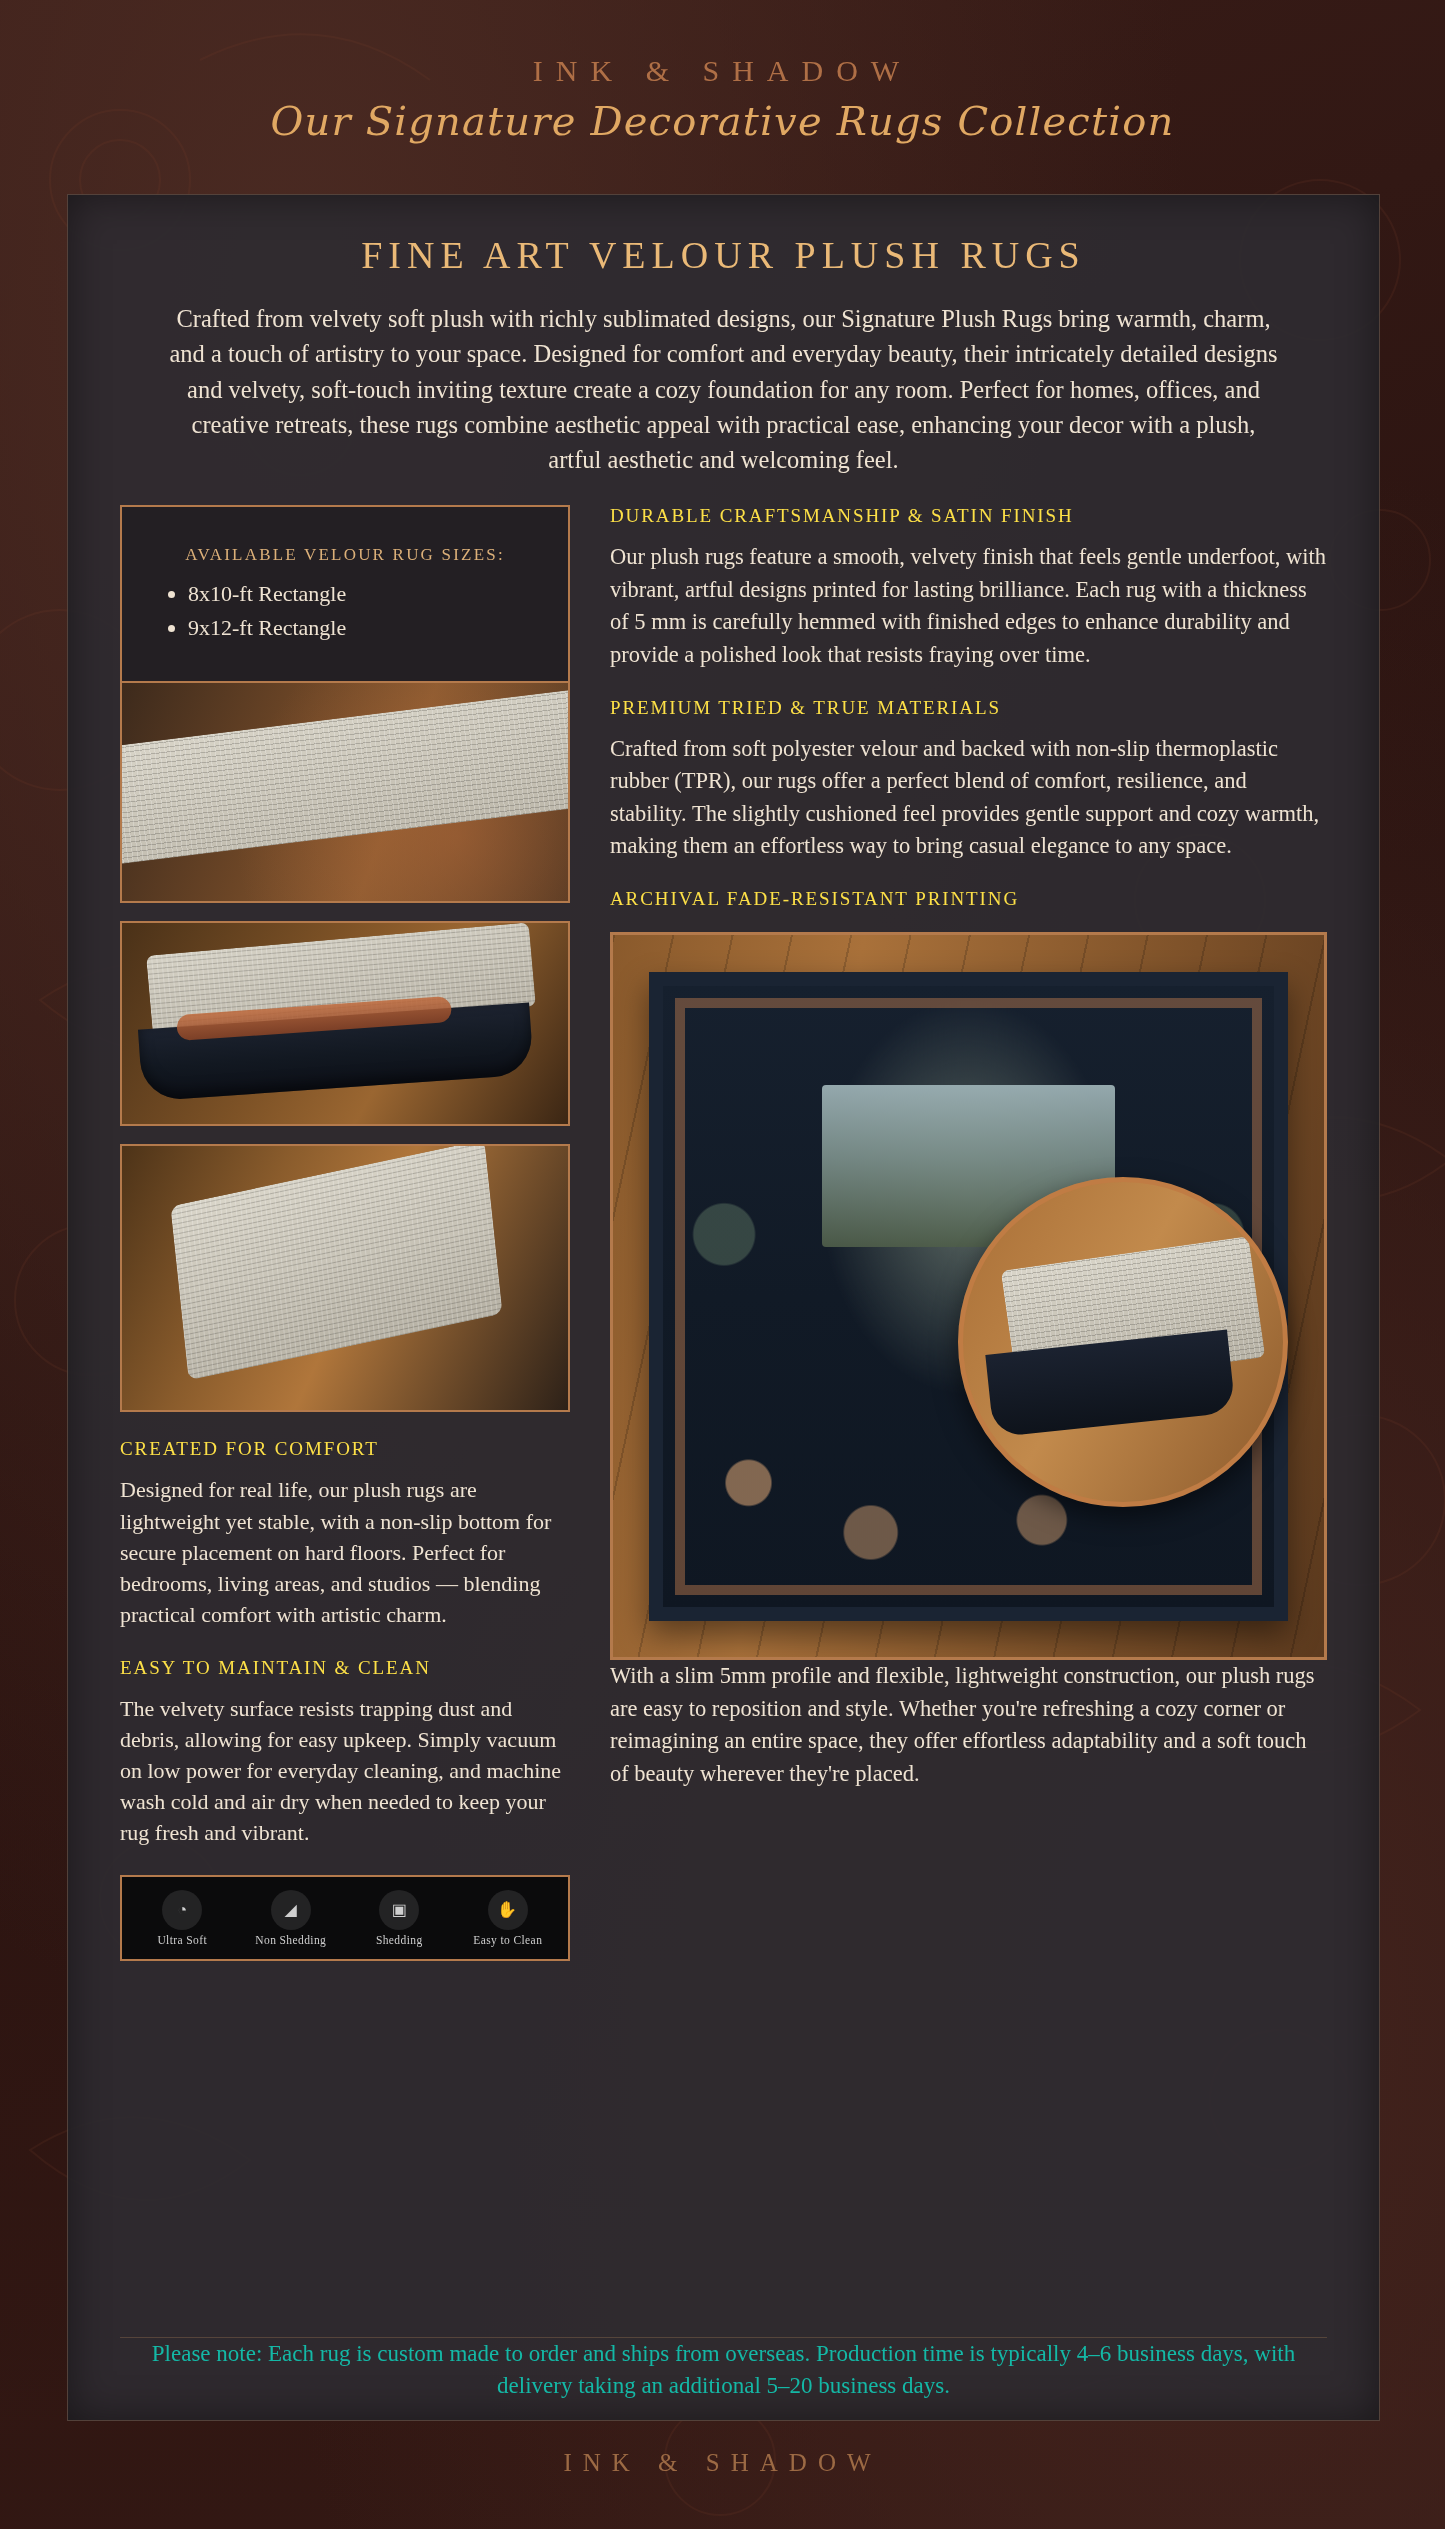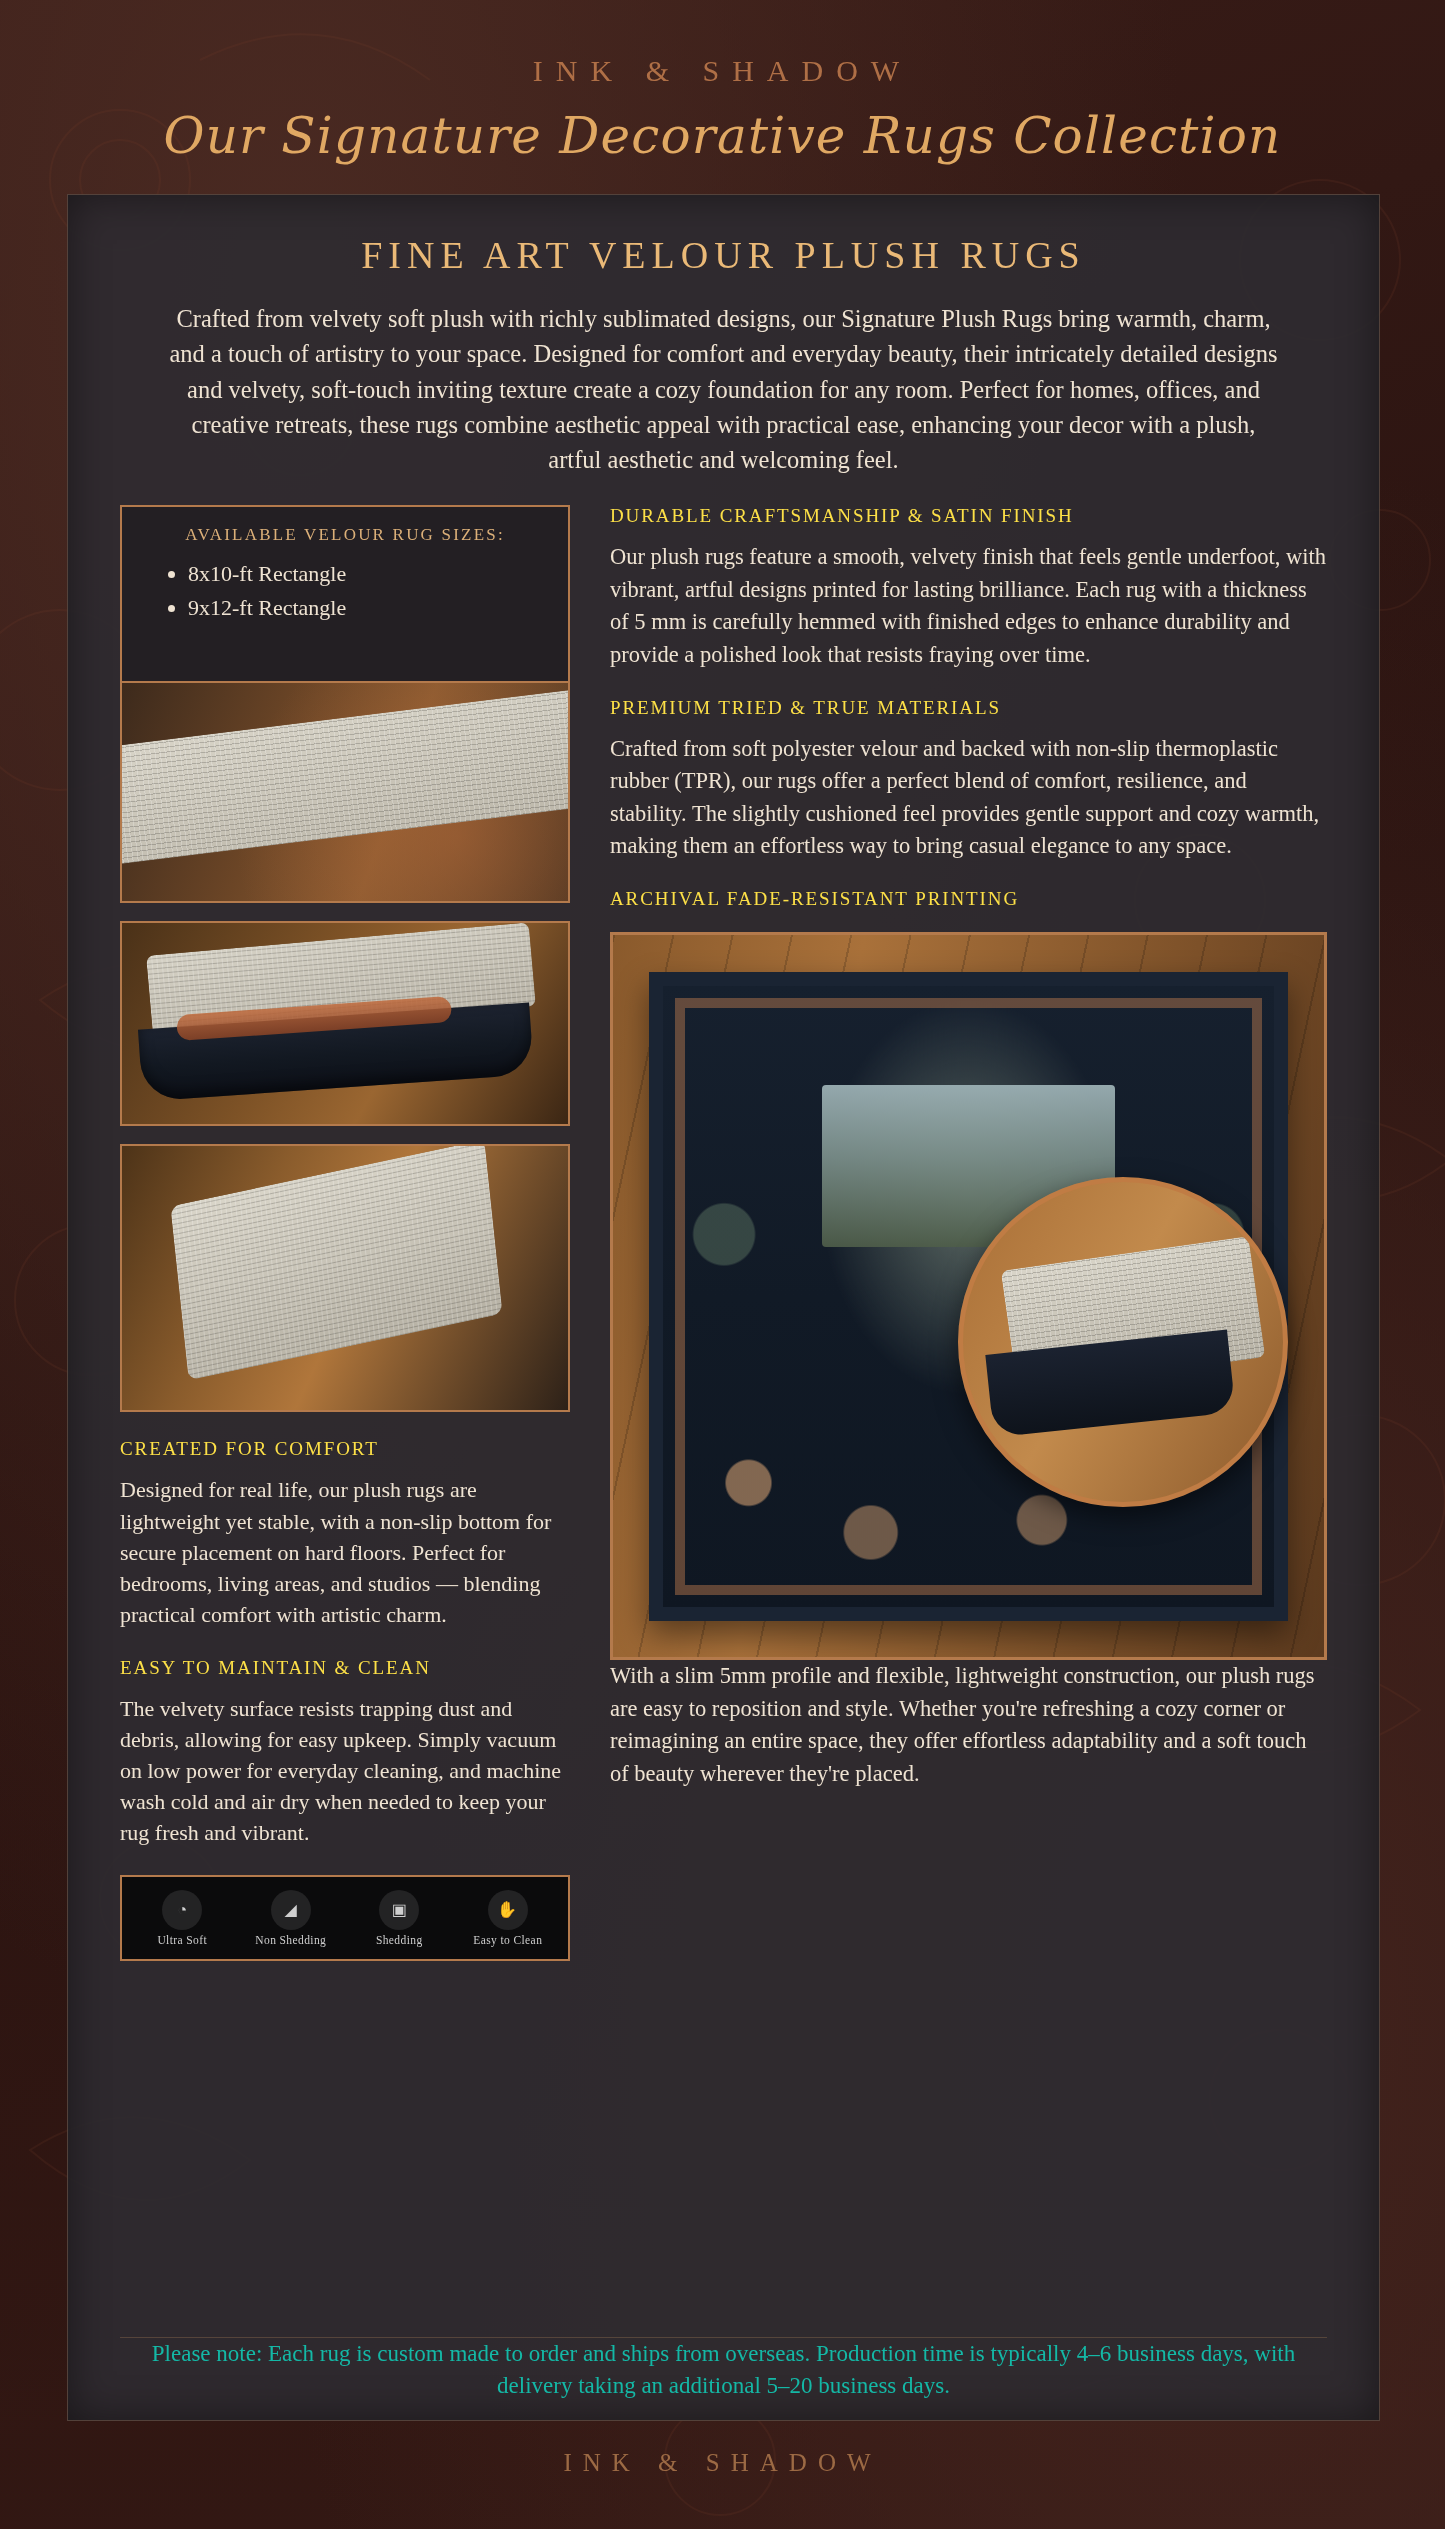--- a/index.html
+++ b/index.html
@@ -43,24 +43,24 @@
   #brand-top {
     margin-top: 54px;
     font-family: "Liberation Serif", serif;
     font-size: 30px;
     letter-spacing: 13px;
     color: #b9764a;
     text-transform: uppercase;
     opacity: .92;
   }
   #headline-script {
-    margin-top: 19px;
+    margin-top: 10px;
     font-family: "DejaVu Serif", serif;
     font-style: italic;
-    font-size: 50px;
+    font-size: 40px;
     letter-spacing: 1.2px;
     color: #e0a863;
   }
 
   
   #panel {
     position: absolute;
     left: 67px;
     top: 194px;
     width: 1311px;
@@ -114,20 +114,21 @@
     box-sizing: border-box;
     height: 178px;
   }
   .sizes-title {
     font-size: 17px;
     letter-spacing: 2.2px;
     color: #dcb079;
     text-transform: uppercase;
     text-align: center;
     margin-bottom: 12px;
+    margin-top: 20px;
   }
   .sizes-box ul {
     margin: 0;
     padding-left: 44px;
     font-size: 22px;
     line-height: 1.55;
     color: #efe3d2;
   }
 
   .photo {

